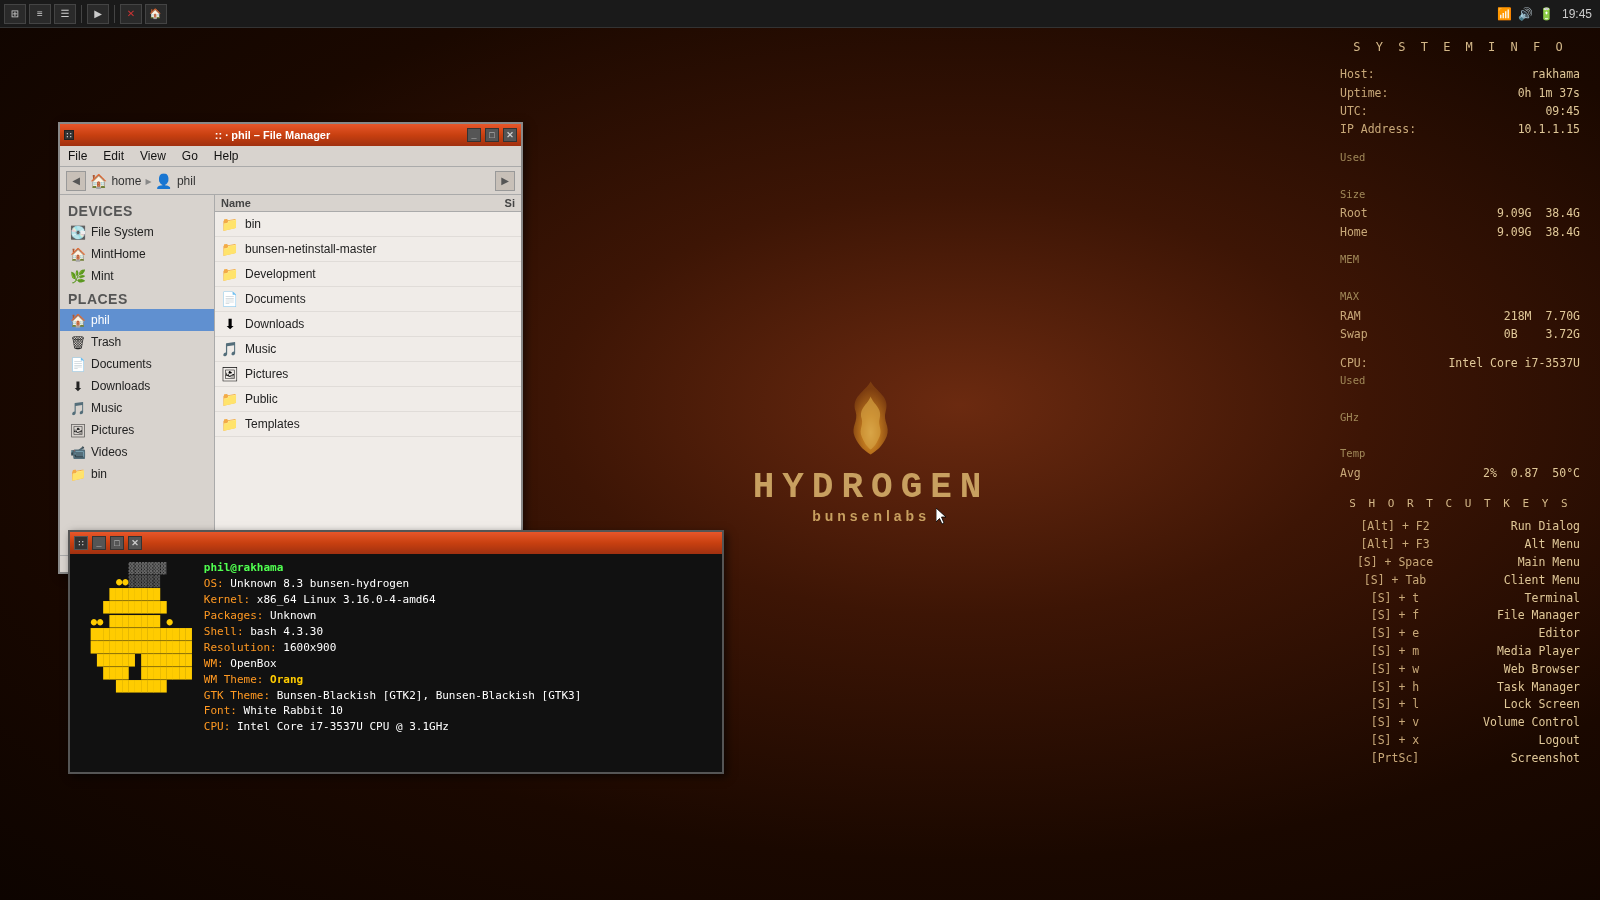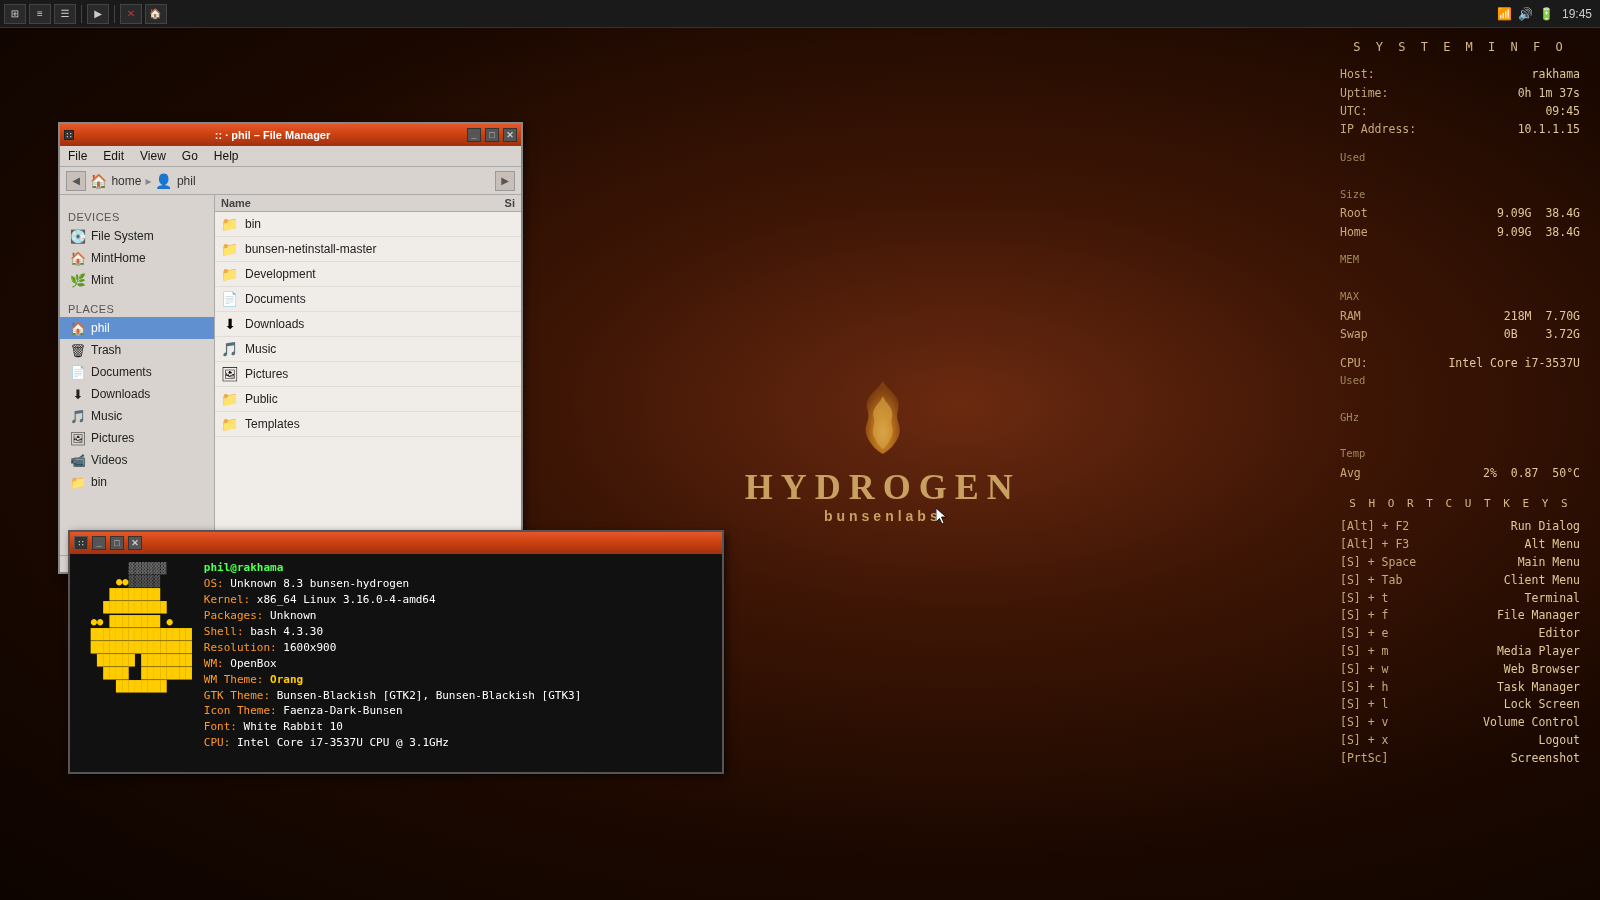--- a/index.html
+++ b/index.html
@@ -85,21 +85,21 @@
     .hydrogen-flame {
       width: 60px;
       height: 80px;
       margin-bottom: 10px;
     }
     .hydrogen-title {
       font-size: 36px;
       font-weight: bold;
       color: #c8a060;
       letter-spacing: 8px;
-      font-family: Liberation Serif, serif;
+      font-family: Liberation Mono, monospace;
     }
     .hydrogen-subtitle {
       font-size: 14px;
       color: #a07840;
       letter-spacing: 4px;
     }
     .hydrogen-subtitle span {
       font-weight: bold;
       color: #c8a060;
     }
@@ -158,20 +158,21 @@
       text-align: center;
     }
     .shortcut-row {
       display: flex;
       justify-content: space-between;
       line-height: 1.55;
     }
     .shortcut-key {
       color: #c8a878;
       min-width: 110px;
+      text-align: center;
     }
     .shortcut-action {
       color: #e0c898;
       text-align: right;
     }
 
     
     .cursor {
       position: absolute;
       top: 508px;
@@ -287,26 +288,25 @@
 
     
     .fm-sidebar {
       width: 155px;
       background: #d8d3ce;
       border-right: 1px solid #aaa;
       overflow-y: auto;
       padding: 4px 0;
     }
     .fm-section-header {
-      font-size: 11px;
-      font-weight: normal;
+      font-size: 14px;
+      font-weight: bold;
       color: #555;
       padding: 4px 8px 2px;
       letter-spacing: 0.5px;
-      margin-top: 8px;
     }
     .fm-sidebar-item {
       display: flex;
       align-items: center;
       gap: 5px;
       padding: 3px 6px 3px 10px;
       cursor: pointer;
       font-size: 12px;
       color: #222;
     }
@@ -767,21 +767,20 @@
       <div class="neofetch-info">
         <div class="term-line"><span class="term-green term-bold">phil@rakhama</span></div>
         <div class="term-line"><span class="term-orange">OS:</span><span class="term-white"> Unknown 8.3 bunsen-hydrogen</span></div>
         <div class="term-line"><span class="term-orange">Kernel:</span><span class="term-white"> x86_64 Linux 3.16.0-4-amd64</span></div>
         <div class="term-line"><span class="term-orange">Packages:</span><span class="term-white"> Unknown</span></div>
         <div class="term-line"><span class="term-orange">Shell:</span><span class="term-white"> bash 4.3.30</span></div>
         <div class="term-line"><span class="term-orange">Resolution:</span><span class="term-white"> 1600x900</span></div>
         <div class="term-line"><span class="term-orange">WM:</span><span class="term-white"> OpenBox</span></div>
         <div class="term-line"><span class="term-orange">WM Theme:</span><span class="term-yellow term-bold"> Orang</span></div>
         <div class="term-line"><span class="term-orange">GTK Theme:</span><span class="term-white"> Bunsen-Blackish [GTK2], Bunsen-Blackish [GTK3]</span></div>
-        <div class="term-line"><span class="term-orange">Icon Theme:</span><span class="term-white"> Faenza-Dark-Bunsen</span></div>
         <div class="term-line"><span class="term-orange">Font:</span><span class="term-white"> White Rabbit 10</span></div>
         <div class="term-line"><span class="term-orange">CPU:</span><span class="term-white"> Intel Core i7-3537U CPU @ 3.1GHz</span></div>
       </div>
     </div>
     <div style="height:10px;"></div>
 
   </div>
 </div>
 
 <svg class="cursor" viewBox="0 0 12 18" fill="none">

